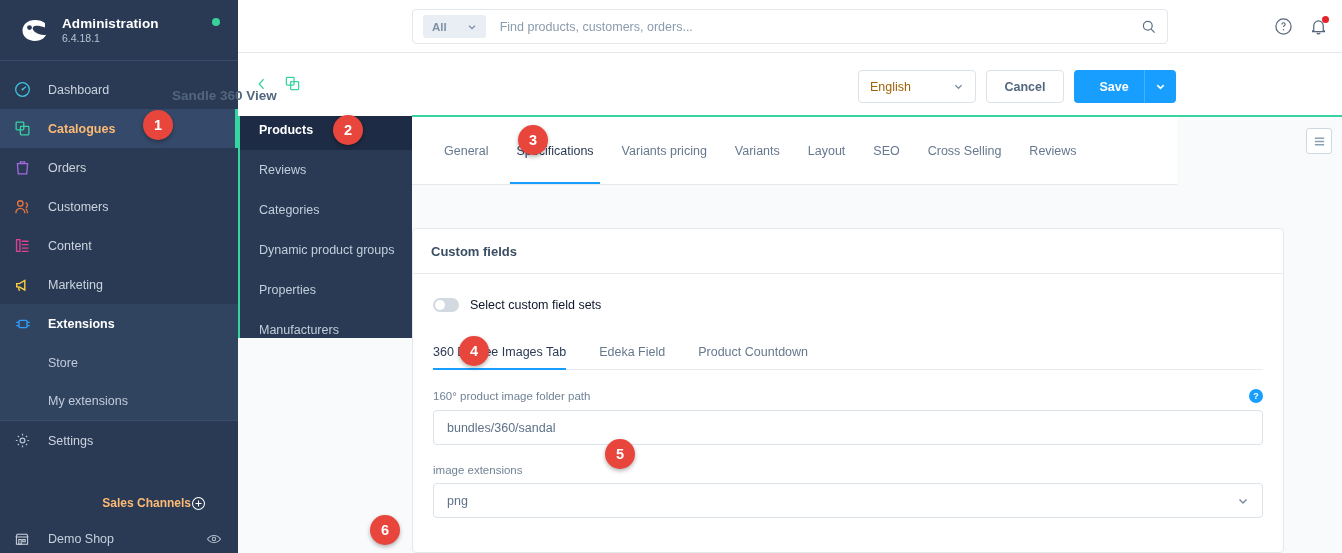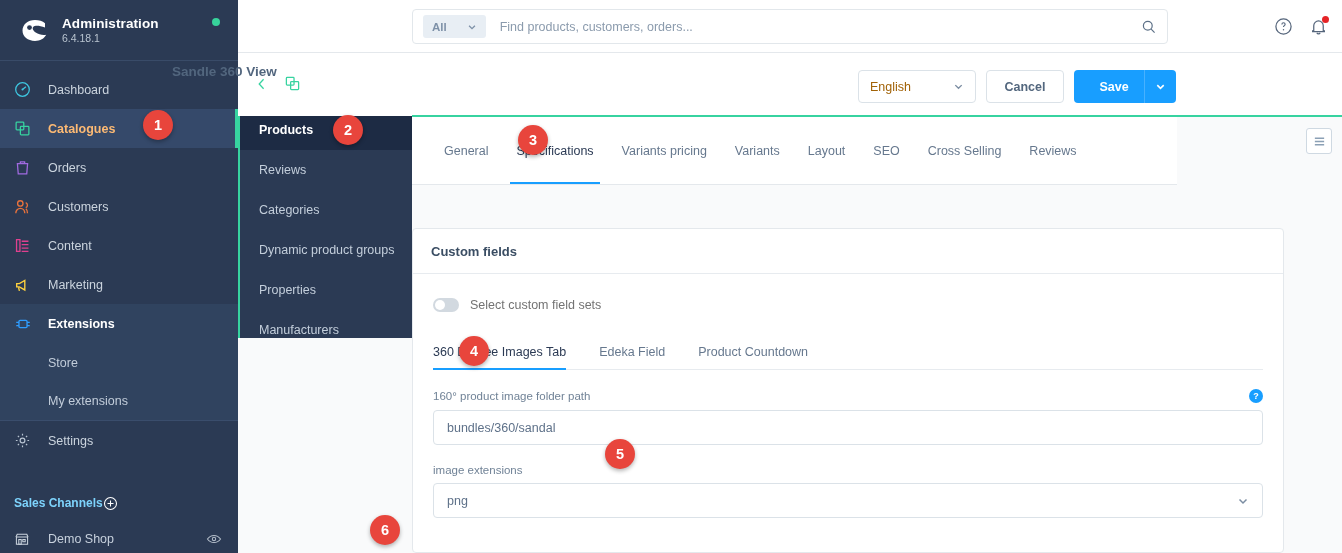--- a/index.html
+++ b/index.html
@@ -35,23 +35,23 @@
   .sb-item.active { background: #35496a; color: #fdba74; font-weight: bold; }
   .sb-item.active::after { content: ""; position: absolute; right: 0; top: 0; bottom: 0; width: 3px; background: #37d3a0; }
   .sb-item.group-open { background: #30435f; color: #ffffff; font-weight: bold; }
   .sb-sub {
     display: flex; align-items: center; height: 39px; padding-left: 48px;
     font-size: 12.5px; color: #c2cdda; background: #30435f; cursor: pointer;
   }
   .sb-sub.last { border-bottom: 1px solid #3a4d6c; }
 
   .sb-section {
-    display: flex; align-items: center; justify-content: flex-start;
+    display: flex; align-items: center; justify-content: flex-end;
     padding: 0 32px 0 14px; height: 34px; margin-top: 26px;
-    font-size: 12px; font-weight: bold; color: #7dd3fc;
+    font-size: 12px; font-weight: bold; color: #fdba74;
   }
   .sb-channel { display: flex; align-items: center; height: 38px; padding-left: 14px; font-size: 12.5px; color: #c7d1dd; }
   .sb-channel .sb-ico { width: 34px; flex: 0 0 34px; }
   .sb-channel .eye { margin-left: auto; margin-right: 16px; opacity: .85; }
 
   
   .subnav {
     position: absolute; left: 238px; top: 110px; width: 174px; height: 228px;
     background: #2b3a54;
   }
@@ -85,21 +85,21 @@
   .search-mag { margin-left: auto; color: #5c7087; display: flex; }
   .tb-icons { position: absolute; right: 14px; top: 0; height: 53px; display: flex; align-items: center; gap: 16px; }
   .tb-icon { color: #55657b; cursor: pointer; position: relative; display: flex; }
   .bell-dot { position: absolute; right: -1px; top: -1px; width: 7px; height: 7px; border-radius: 50%; background: #e52427; }
 
   
   .headrow {
     position: absolute; left: 238px; top: 53px; right: 0; height: 63px; background: #ffffff;
   }
   .crumb-icons { position: absolute; left: 16px; top: 22px; display: flex; align-items: center; gap: 14px; color: #37d3a0; }
-  .page-title { position: absolute; left: 172px; top: 64px; font-size: 13.5px; font-weight: bold; color: #52667e; }
+  .page-title { position: absolute; left: 172px; top: 88px; font-size: 13.5px; font-weight: bold; color: #52667e; }
   .actions { position: absolute; right: 166px; top: 70px; display: flex; align-items: center; gap: 10px; }
   .lang-select {
     width: 118px; height: 33px; border: 1px solid #dbe2e8; border-radius: 4px; background: #fff;
     display: flex; align-items: center; padding: 0 11px; font-size: 12.5px; color: #a16207; cursor: pointer;
   }
   .lang-select .cv { margin-left: auto; color: #7b8da2; }
   .btn {
     height: 33px; border-radius: 4px; font-size: 12.5px; font-weight: bold;
     display: flex; align-items: center; justify-content: center; cursor: pointer;
   }
@@ -134,21 +134,21 @@
   }
   .card-head { height: 45px; display: flex; align-items: center; padding: 0 18px; border-bottom: 1px solid #e7ebef; }
   .card-title { font-size: 13px; font-weight: bold; color: #3a4d63; }
   .card-body { padding: 18px 20px 0 20px; }
 
   .toggle-row { display: flex; align-items: center; gap: 11px; margin-top: 6px; }
   .toggle {
     width: 26px; height: 14px; border-radius: 8px; background: #d2d9e0; position: relative; cursor: pointer;
   }
   .toggle::after { content: ""; position: absolute; left: 2px; top: 2px; width: 10px; height: 10px; border-radius: 50%; background: #fff; }
-  .toggle-lbl { font-size: 12.5px; color: #737373; }
+  .toggle-lbl { font-size: 12.5px; color: #0f172a; }
 
   .cf-tabs { margin-top: 33px; display: flex; align-items: flex-end; border-bottom: 1px solid #e7ebef; }
   .cf-tab { padding: 0 17px 10px 0; margin-right: 16px; font-size: 12.5px; color: #66788e; cursor: pointer; position: relative; }
   .cf-tab:first-child { padding-left: 0; }
   .cf-tab.active { color: #2b3a54; }
   .cf-tab.active::after { content: ""; position: absolute; left: 0; right: 17px; bottom: -1px; height: 2px; background: #189eff; }
 
   .field { margin-top: 19px; }
   .field-label { font-size: 11.5px; color: #718397; display: flex; align-items: center; }
   .help-badge {

